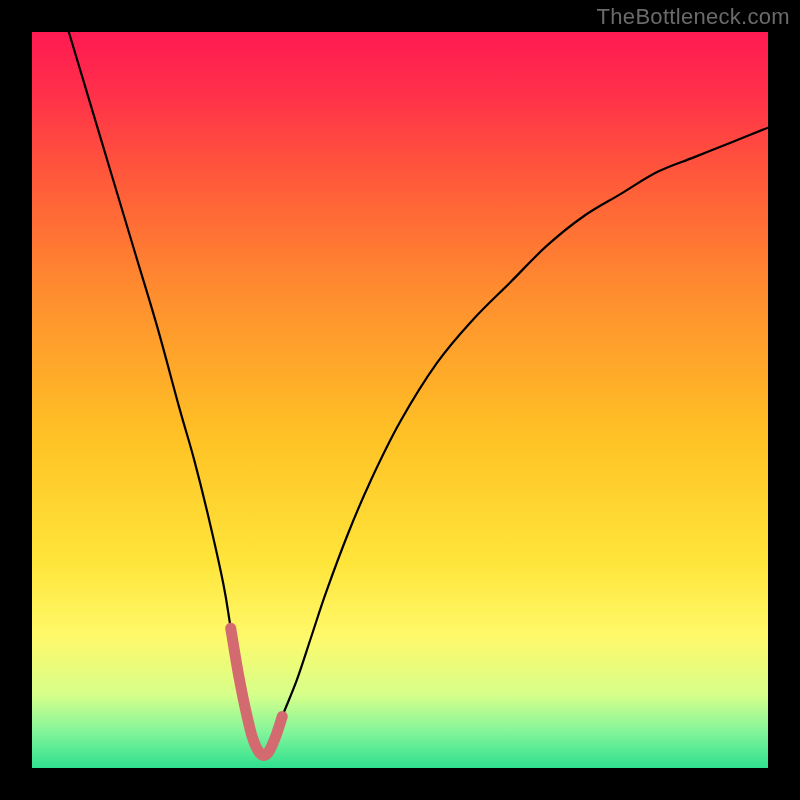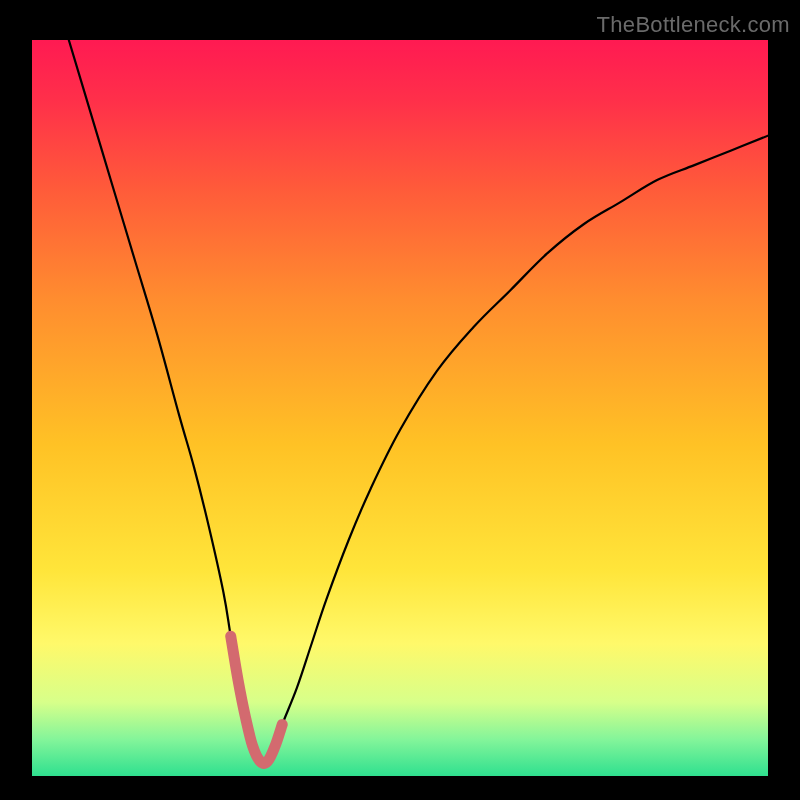--- a/index.html
+++ b/index.html
@@ -7,21 +7,21 @@
     padding: 0;
     background: #000;
     width: 800px;
     height: 800px;
     overflow: hidden;
     font-family: Arial, Helvetica, sans-serif;
   }
   .frame {
     position: absolute;
     left: 0;
-    top: 8px;
+    top: 0;
     width: 800px;
     height: 628px;
     background: #000;
   }
   .watermark {
     position: absolute;
     top: 4px;
     right: 10px;
     color: #6a6a6a;
     font-size: 22px;

